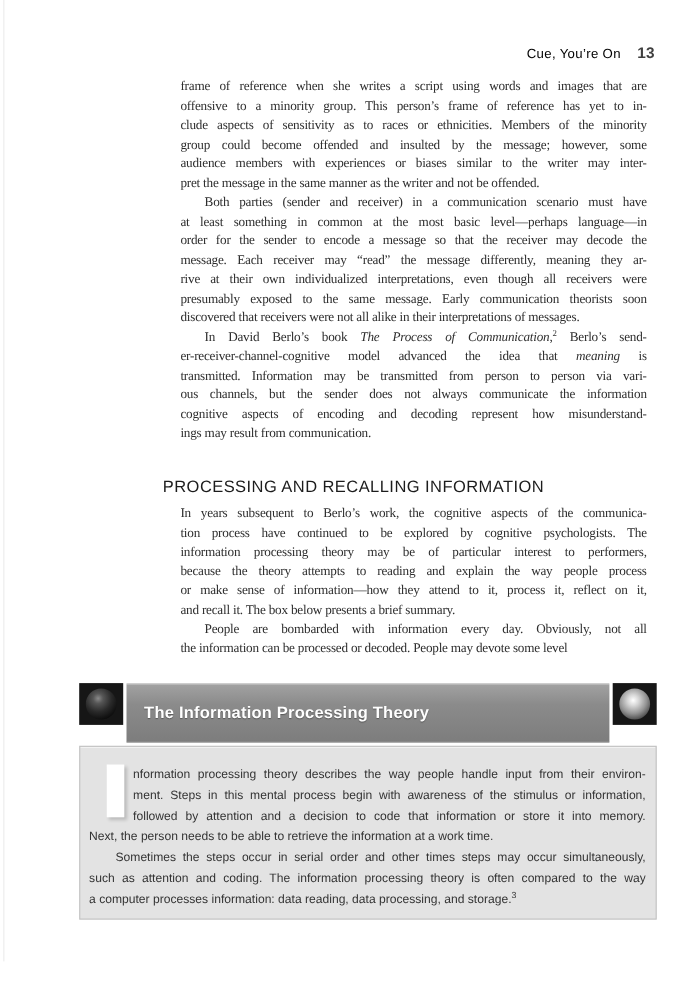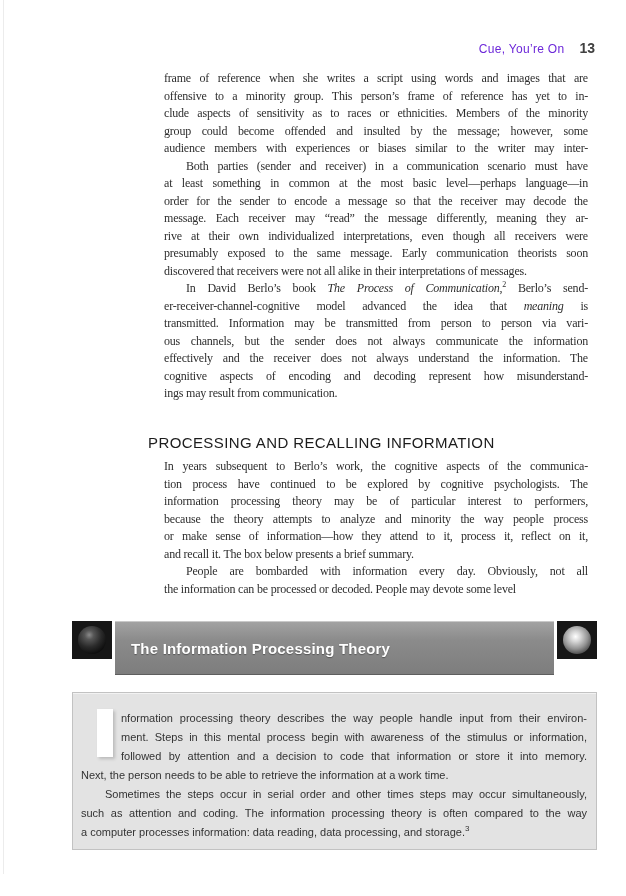--- a/index.html
+++ b/index.html
@@ -4,21 +4,21 @@
 <style>
   html,body{margin:0;padding:0;}
   body{width:626px;height:896px;background:#ffffff;position:relative;overflow:hidden;
        font-family:"Liberation Serif", serif;}
   .page{position:absolute;inset:0;background:#fff;}
   .scan-edge{position:absolute;left:3px;top:0;width:1px;height:874px;background:#ececec;}
 
   
   .runhead{position:absolute;top:40px;right:31px;display:flex;gap:15px;align-items:baseline;
            font-family:"Liberation Sans", sans-serif;}
-  .runtitle{font-size:12px;color:#6d28d9;letter-spacing:.3px;}
+  .runtitle{font-size:12px;color:#000000;letter-spacing:.3px;}
   .pagenum{font-size:14px;font-weight:bold;color:#404040;}
 
   
   .bodycol{position:absolute;left:148px;width:424px;color:#2e2e2e;margin-left:16px;}
   .col1{top:70px;}
   .col2{top:458px;}
   .bline{font-size:12px;letter-spacing:-0.2px;line-height:17.5px;height:17.5px;
          text-align:justify;text-align-last:justify;overflow:hidden;white-space:normal;}
   .bline.last{text-align-last:left;}
   .bline.indent{padding-left:22px;}
@@ -33,21 +33,21 @@
   .ib-header{display:flex;gap:3px;height:54px;}
   .knobsq{width:40px;height:38px;background:#161616;display:flex;align-items:center;justify-content:center;flex:0 0 auto;}
   .knob{width:28px;height:28px;border-radius:50%;}
   .knob.dark{background:radial-gradient(circle at 40% 32%, #8a8a8a 0%, #565656 18%, #2a2a2a 48%, #0c0c0c 78%, #3a3a3a 96%);}
   .knob.light{background:radial-gradient(circle at 45% 38%, #ffffff 0%, #d6d6d6 22%, #949494 52%, #3d3d3d 82%, #6a6a6a 96%);}
   .ib-bar{flex:1;background:linear-gradient(#a2a2a2, #8b8b8b 35%, #7d7d7d);
           border-top:1px solid #c9c9c9;border-bottom:1px solid #5e5e5e;
           display:flex;align-items:center;padding-left:16px;box-sizing:border-box;}
   .ib-title{font-family:"Liberation Sans", sans-serif;font-weight:bold;font-size:15px;color:#ffffff;
             letter-spacing:.2px;text-shadow:0 1px 1px rgba(0,0,0,.35);}
-  .ib-content{position:relative;margin-top:17px;height:140px;background:#e3e3e3;
+  .ib-content{position:relative;margin-top:3px;height:140px;background:#e3e3e3;
               border:1px solid #c2c2c2;box-shadow:inset 0 1px 0 #f2f2f2;
               padding:16px 9px 0 8px;box-sizing:content-box;color:#333;
               font-family:"Liberation Sans", sans-serif;}
   .dropcap{position:absolute;left:24px;top:16px;width:16px;height:48px;background:#ffffff;
            box-shadow:2px 2px 3px rgba(0,0,0,.18);color:transparent;overflow:hidden;
            font-size:40px;text-align:center;}
   .xline{font-size:11px;line-height:19px;height:19px;text-align:justify;text-align-last:justify;overflow:hidden;}
   .xline.last{text-align-last:left;}
   .xline.dc{margin-left:40px;}
   .xline.indent{padding-left:24px;}
@@ -62,43 +62,43 @@
     <span class="runtitle">Cue, You’re On</span>
     <span class="pagenum">13</span>
   </div>
 
   <div class="bodycol col1" id="col1">
       <div class="bline">frame of reference when she writes a script using words and images that are</div>
       <div class="bline">offensive to a minority group. This person’s frame of reference has yet to in-</div>
       <div class="bline">clude aspects of sensitivity as to races or ethnicities. Members of the minority</div>
       <div class="bline">group could become offended and insulted by the message; however, some</div>
       <div class="bline">audience members with experiences or biases similar to the writer may inter-</div>
+      <div class="bline last">pret the message in the same manner as the writer and not be offended.</div>
       <div class="bline indent">Both parties (sender and receiver) in a communication scenario must have</div>
       <div class="bline">at least something in common at the most basic level—perhaps language—in</div>
       <div class="bline">order for the sender to encode a message so that the receiver may decode the</div>
       <div class="bline">message. Each receiver may “read” the message differently, meaning they ar-</div>
       <div class="bline">rive at their own individualized interpretations, even though all receivers were</div>
       <div class="bline">presumably exposed to the same message. Early communication theorists soon</div>
       <div class="bline last">discovered that receivers were not all alike in their interpretations of messages.</div>
       <div class="bline indent">In David Berlo’s book <i>The Process of Communication</i>,<sup>2</sup> Berlo’s send-</div>
       <div class="bline">er-receiver-channel-cognitive model advanced the idea that <i>meaning</i> is</div>
       <div class="bline">transmitted. Information may be transmitted from person to person via vari-</div>
       <div class="bline">ous channels, but the sender does not always communicate the information</div>
-      <div class="bline">effectively and the receiver does not always understand the information. The</div>
       <div class="bline">cognitive aspects of encoding and decoding represent how misunderstand-</div>
       <div class="bline last">ings may result from communication.</div>
     </div>
 
   <div class="sechead">PROCESSING AND RECALLING INFORMATION</div>
 
   <div class="bodycol col2" id="col2">
       <div class="bline">In years subsequent to Berlo’s work, the cognitive aspects of the communica-</div>
       <div class="bline">tion process have continued to be explored by cognitive psychologists. The</div>
       <div class="bline">information processing theory may be of particular interest to performers,</div>
-      <div class="bline">because the theory attempts to analyze and minority the way people process</div>
+      <div class="bline">because the theory attempts to reading and explain the way people process</div>
       <div class="bline">or make sense of information—how they attend to it, process it, reflect on it,</div>
       <div class="bline last">and recall it. The box below presents a brief summary.</div>
       <div class="bline indent">People are bombarded with information every day. Obviously, not all</div>
       <div class="bline last">the information can be processed or decoded. People may devote some level</div>
     </div>
 
   <div class="infobox">
     <div class="ib-header">
       <div class="knobsq">
         <div class="knob dark"></div>

